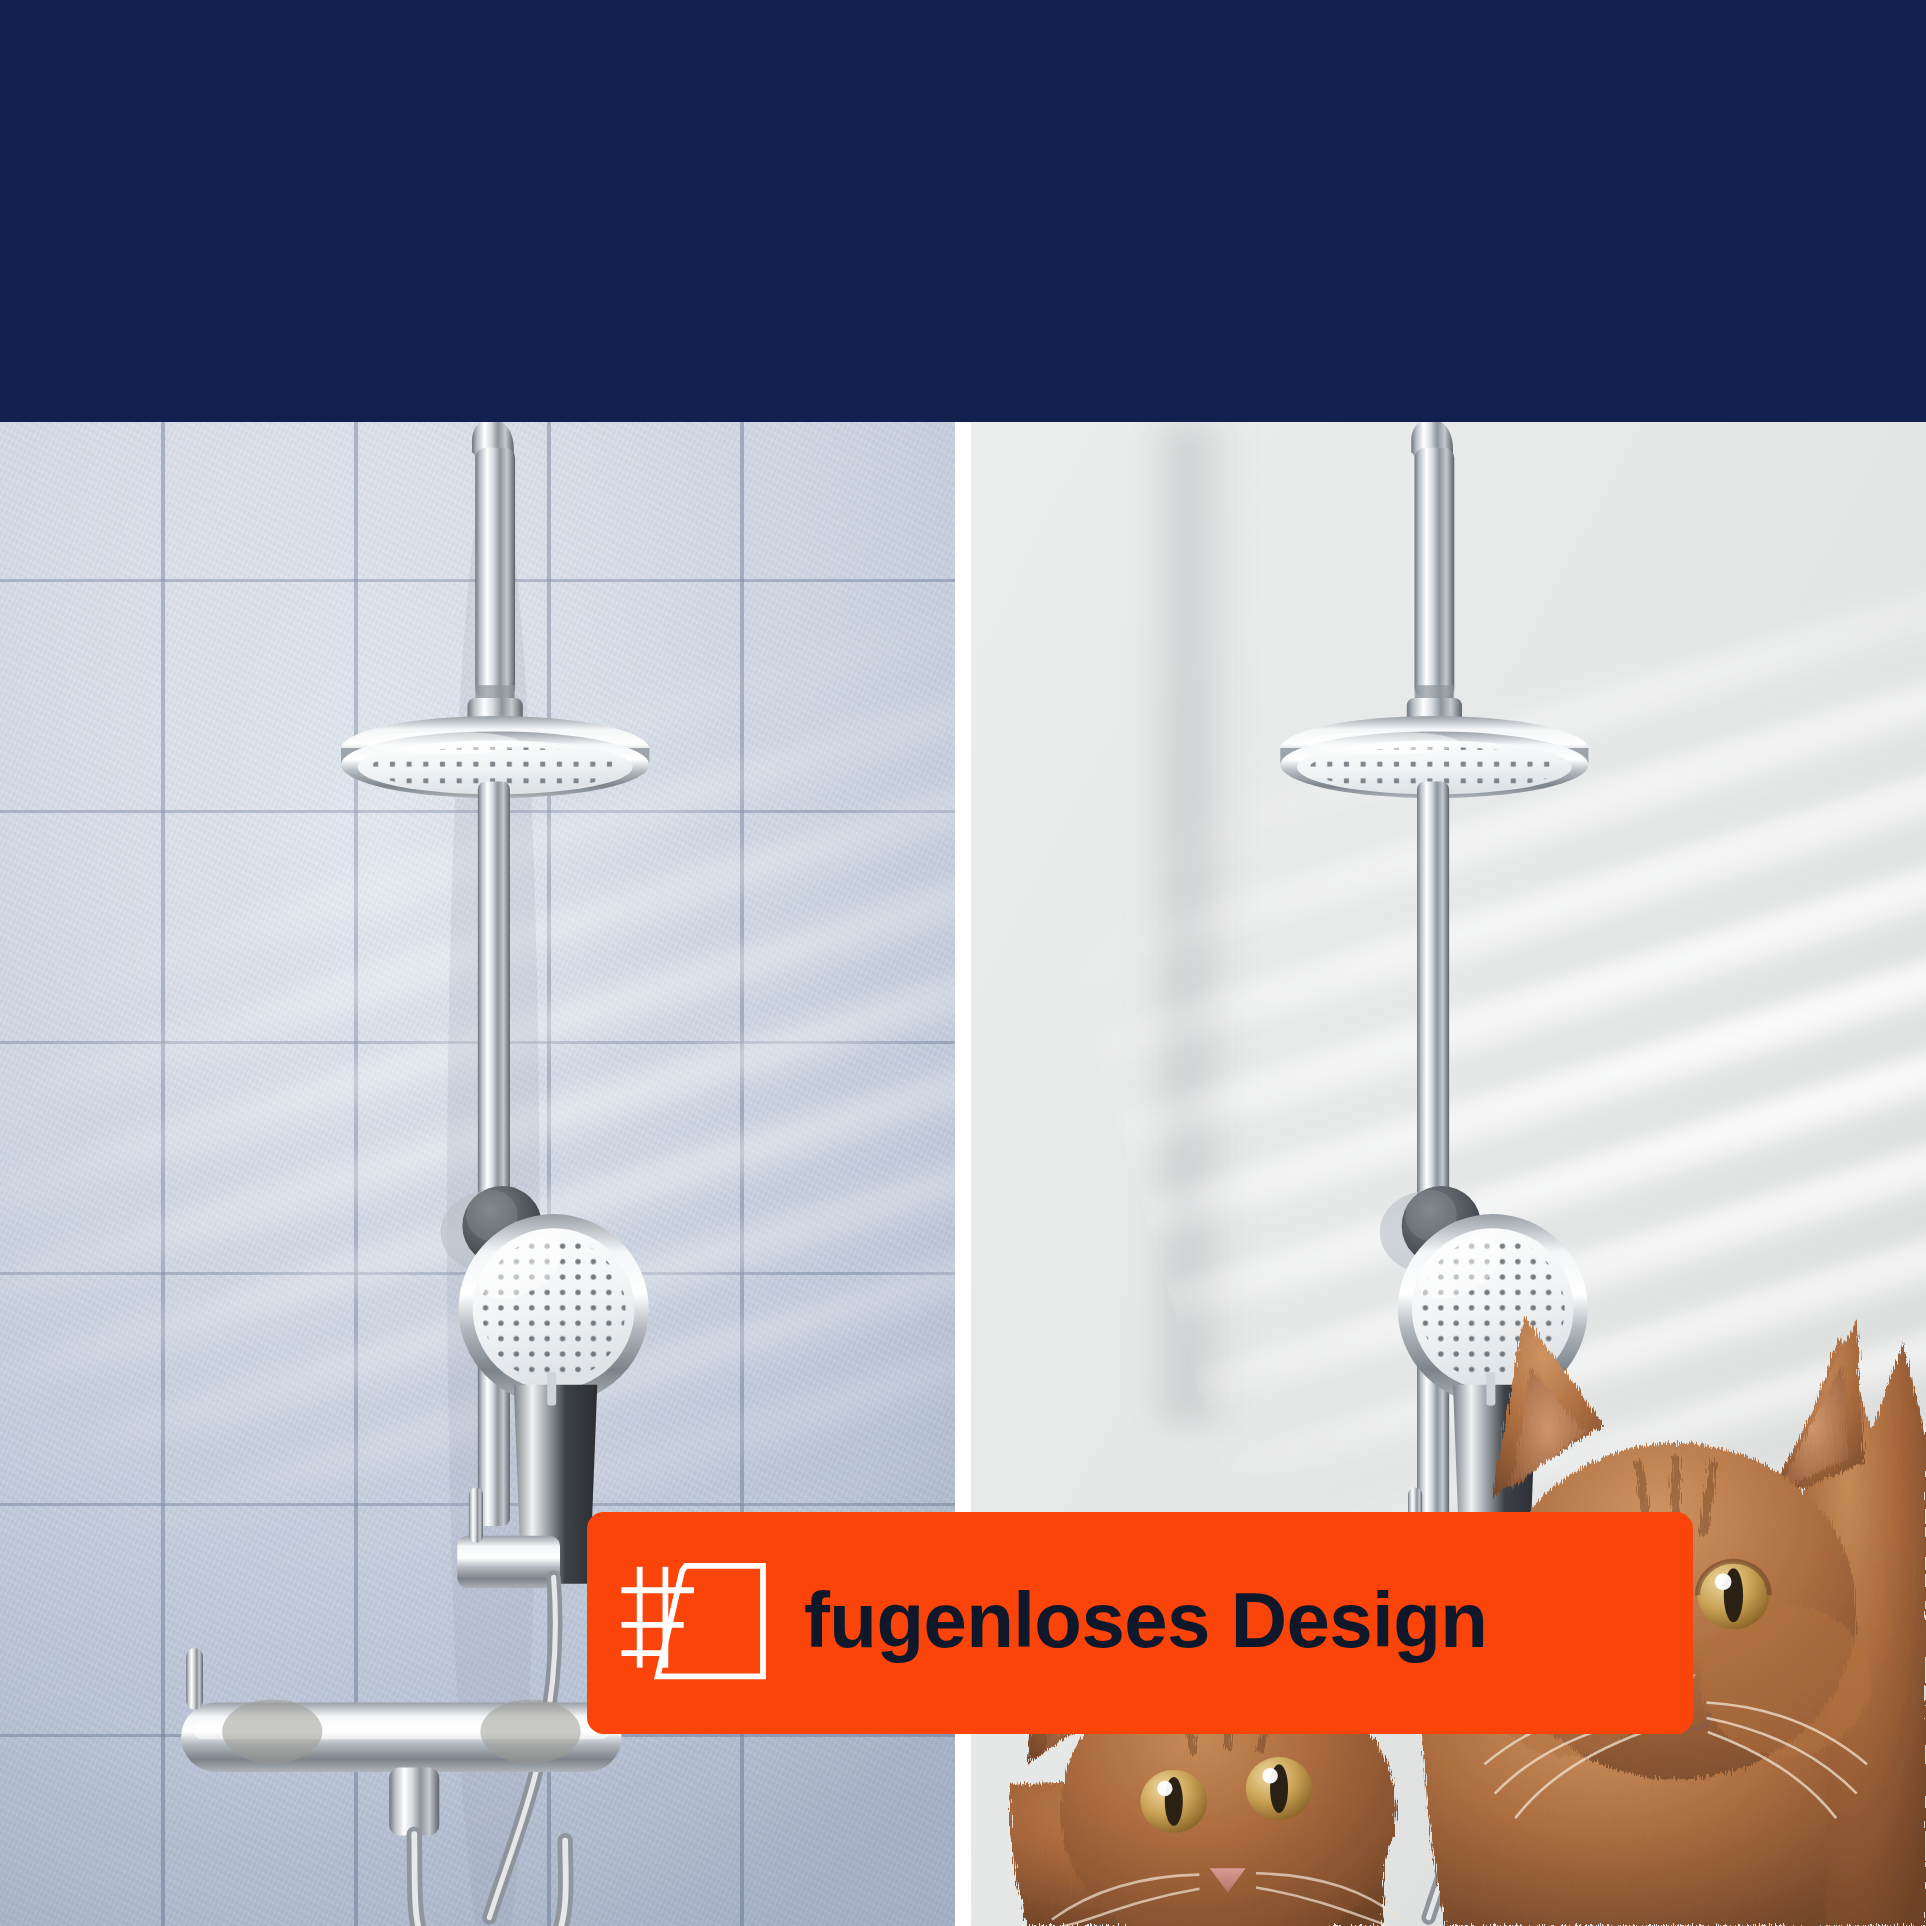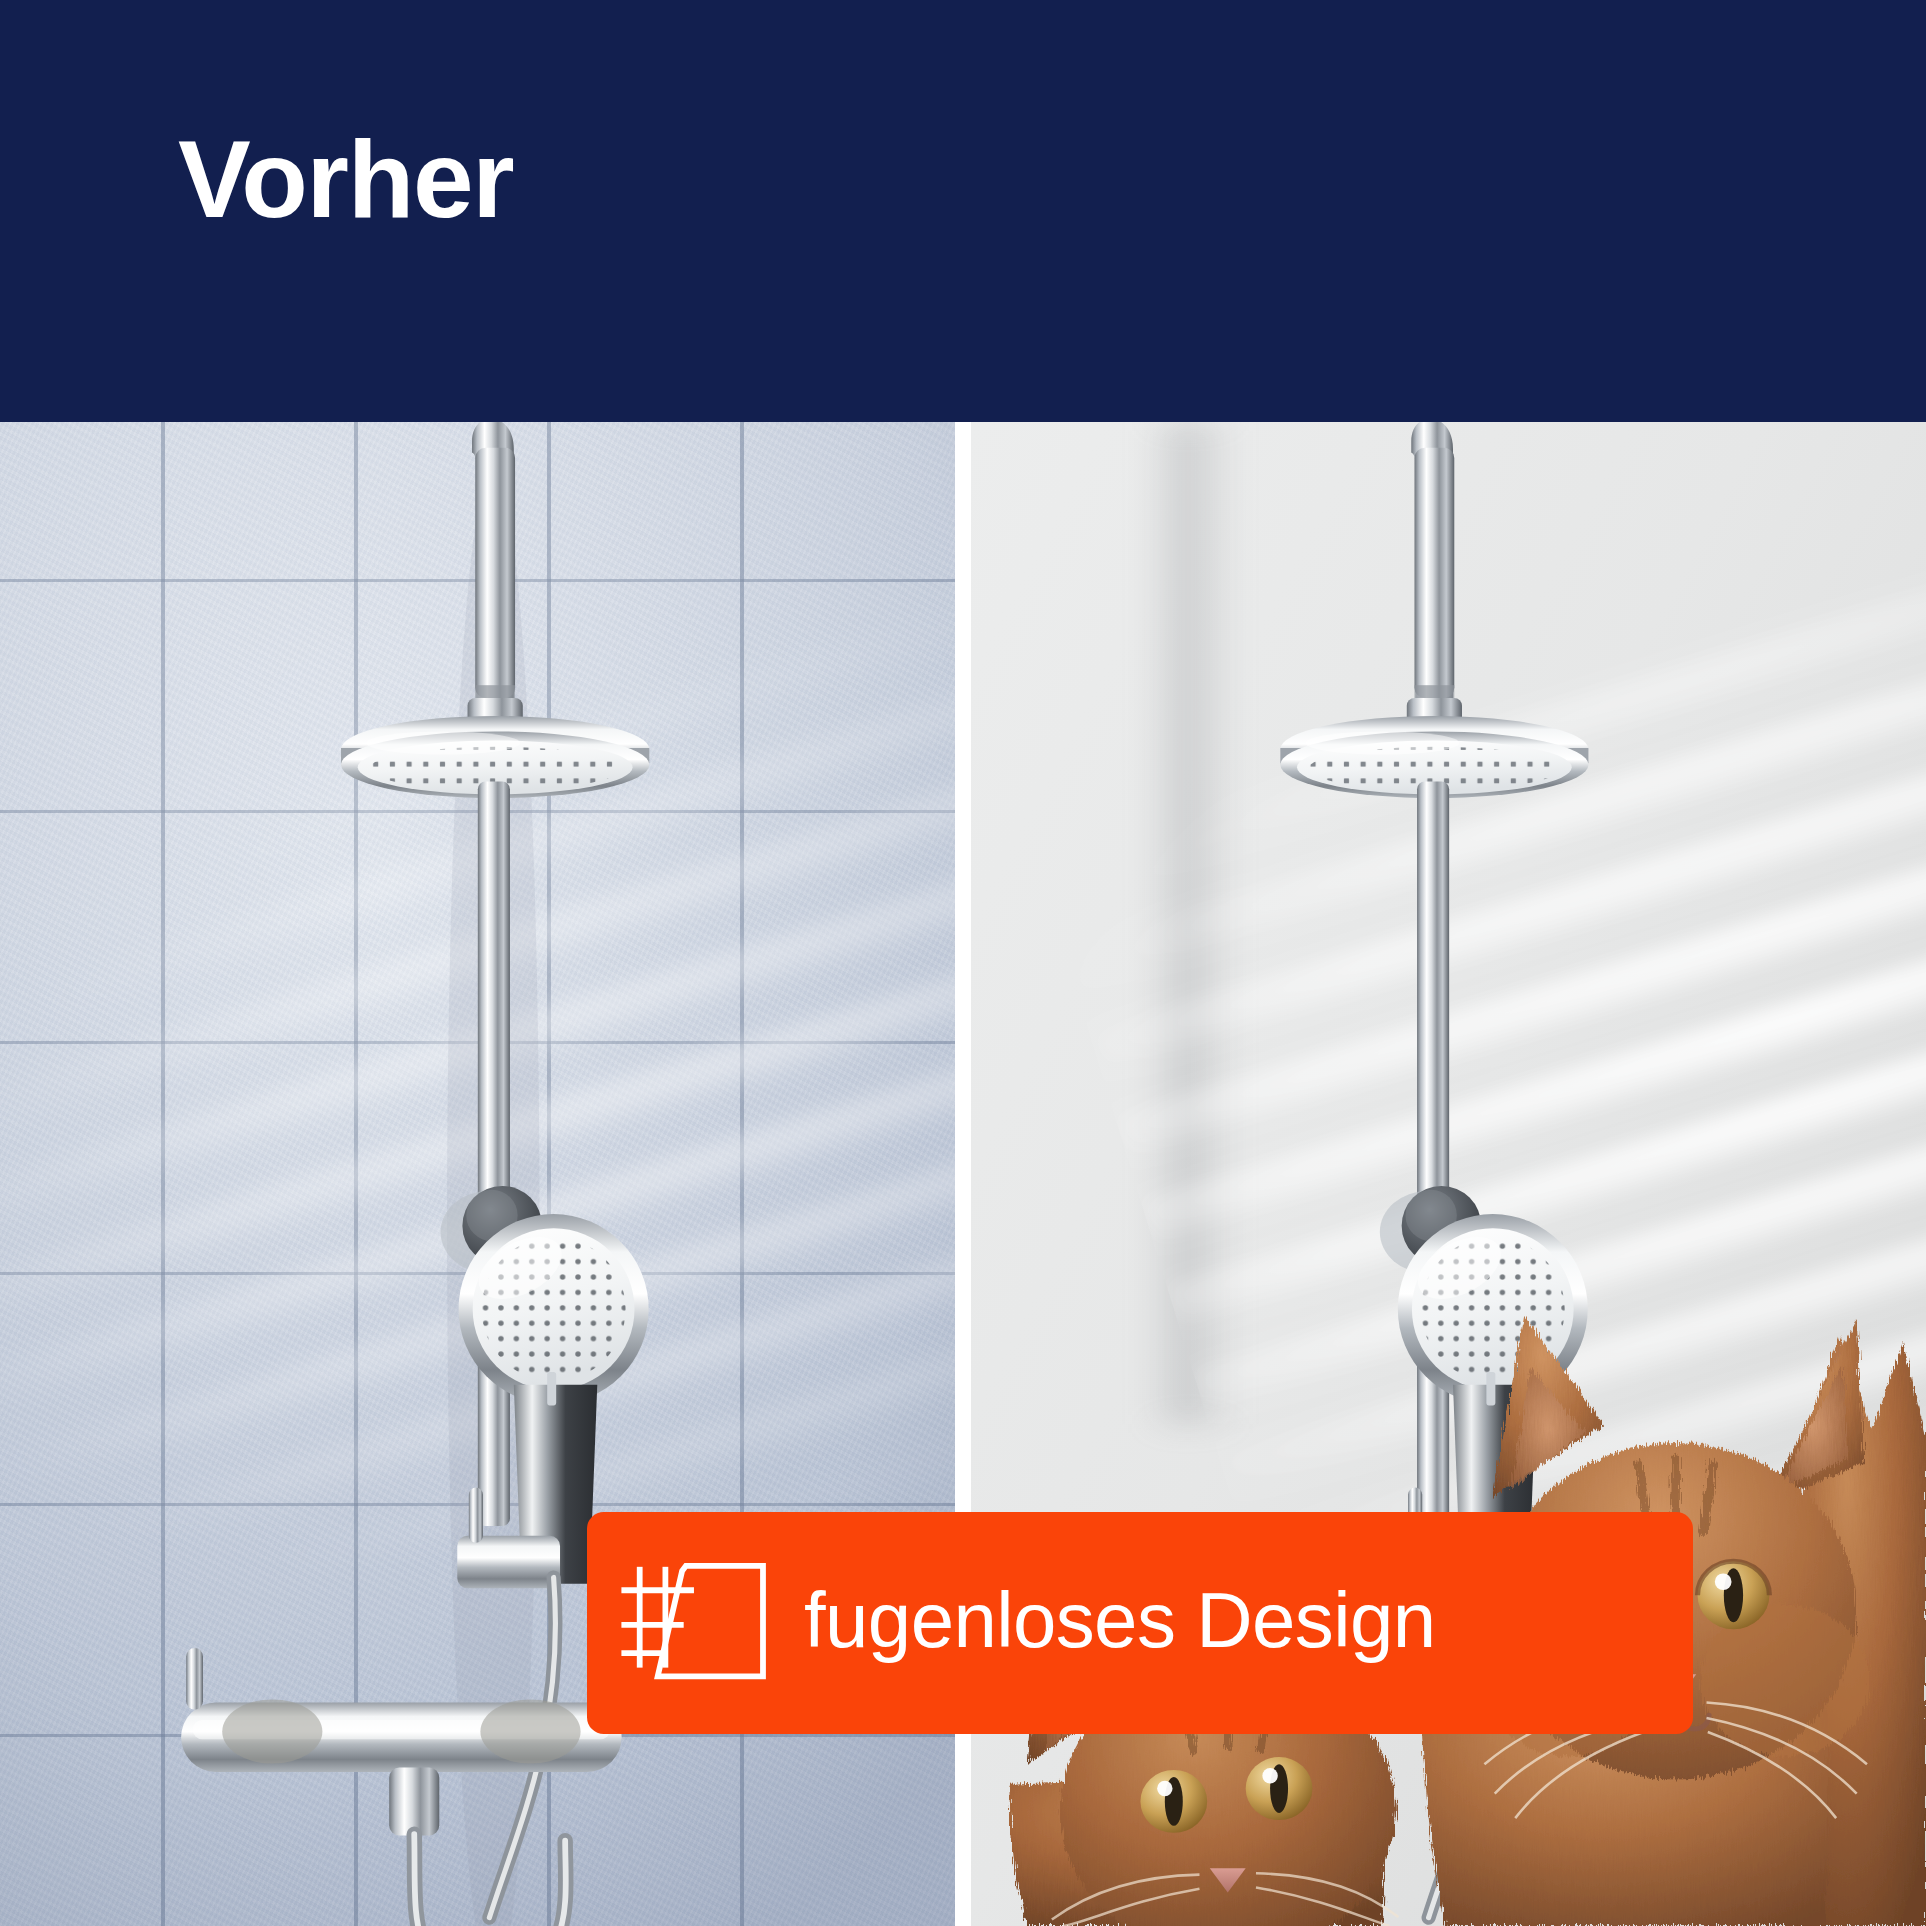--- a/index.html
+++ b/index.html
@@ -80,30 +80,29 @@
   .shower { position:absolute; top:0; left:0; width:100%; height:100%; }
 
   
   .kittens { position:absolute; left:0; bottom:0; width:955px; height:912px; z-index:12; }
 
   
   .badge { position:absolute; left:587px; top:1512px; width:1106px; height:222px;
     background:#fa4409; border-radius:16.7px; z-index:60;
     display:flex; align-items:center; padding-left:32px; gap:37px; }
   .badge-icon { width:148px; height:122px; flex:0 0 auto; }
-  .badge-text { color:#ffffff; font-size:78px; font-weight:400; line-height:1;
+  .badge-text { color:#0f172a; font-size:78px; font-weight:700; line-height:1;
     letter-spacing:-0.6px; white-space:nowrap; transform:translateY(-2.6px); }
 </style>
 </head>
 <body>
 
 <div id="stage">
 
   <div class="header">
-    <div class="header-label hl-left">Vorher</div>
   </div>
 
   <div class="panel panel-left">
     <div class="tilewall"></div>
     <div class="tile-light"></div>
     <div class="tile-vignette"></div>
 
     <svg class="shower" viewBox="0 0 1487 2343" preserveAspectRatio="none">
       <defs>
         <linearGradient id="chromeV" x1="0" y1="0" x2="1" y2="0">

